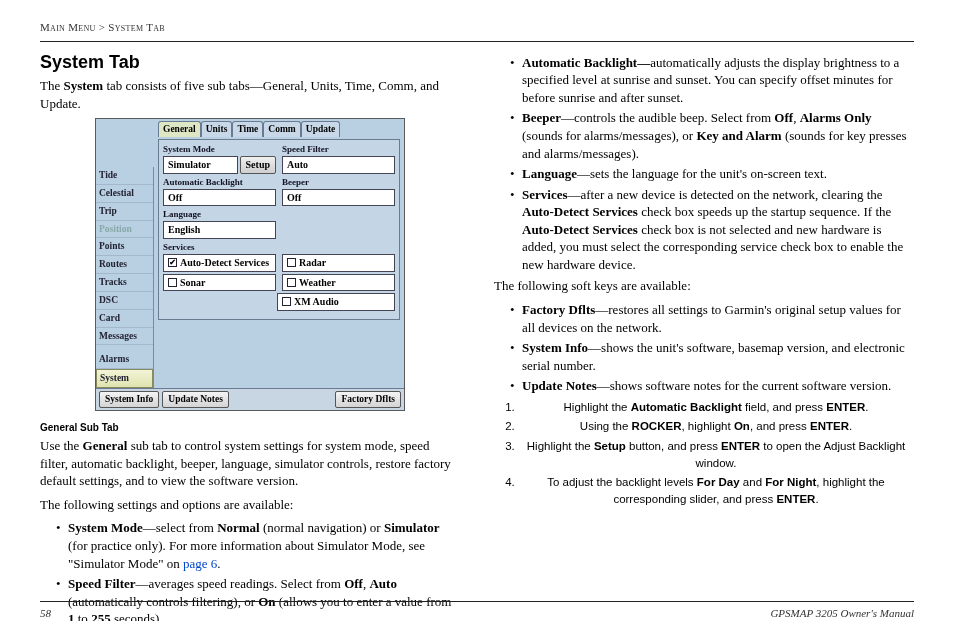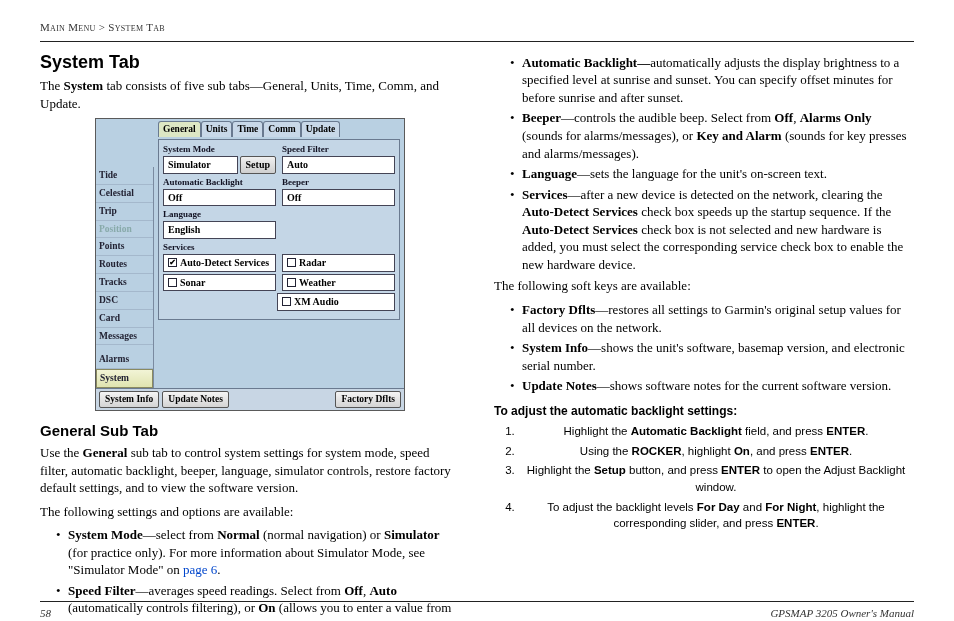--- a/index.html
+++ b/index.html
@@ -34,21 +34,21 @@
   .col { width: 50%; }
   h1.title {
     font-family: Arial, Helvetica, sans-serif;
     font-weight: bold;
     font-size: 18px;
     margin-bottom: 3px;
   }
   h2.subhead {
     font-family: Arial, Helvetica, sans-serif;
     font-weight: bold;
-    font-size: 15px;
+    font-size: 10px;
     margin: 10px 0 3px 0;
   }
   p { margin: 3px 0 6px 0; }
   ul.bullets { list-style: none; padding-left: 16px; margin: 4px 0; }
   ul.bullets > li { position: relative; padding-left: 12px; margin: 3px 0; }
   ul.bullets > li::before {
     content: "•";
     position: absolute;
     left: 0;
     top: 0;
@@ -326,21 +326,20 @@
       </li>
     </ul>
 
     <p>The following soft keys are available:</p>
     <ul class="bullets">
       <li><span class="b">Factory Dflts</span><span>—restores all settings to Garmin's original setup values for all devices on the network.</span></li>
       <li><span class="b">System Info</span><span>—shows the unit's software, basemap version, and electronic serial number.</span></li>
       <li><span class="b">Update Notes</span><span>—shows software notes for the current software version.</span></li>
     </ul>
 
-    <div class="proc-head">To adjust the automatic backlight settings:</div>
     <ol class="steps">
       <li><span>Highlight the </span><span class="sans-b">Automatic Backlight</span><span> field, and press </span><span class="sans-b">ENTER</span><span>.</span></li>
       <li><span>Using the </span><span class="sans-b">ROCKER</span><span>, highlight </span><span class="sans-b">On</span><span>, and press </span><span class="sans-b">ENTER</span><span>.</span></li>
       <li><span>Highlight the </span><span class="sans-b">Setup</span><span> button, and press </span><span class="sans-b">ENTER</span><span> to open the Adjust Backlight window.</span></li>
       <li><span>To adjust the backlight levels </span><span class="sans-b">For Day</span><span> and </span><span class="sans-b">For Night</span><span>, highlight the corresponding slider, and press </span><span class="sans-b">ENTER</span><span>.</span></li>
     </ol>
   </div>
 </div>
 
 <div class="footer">

